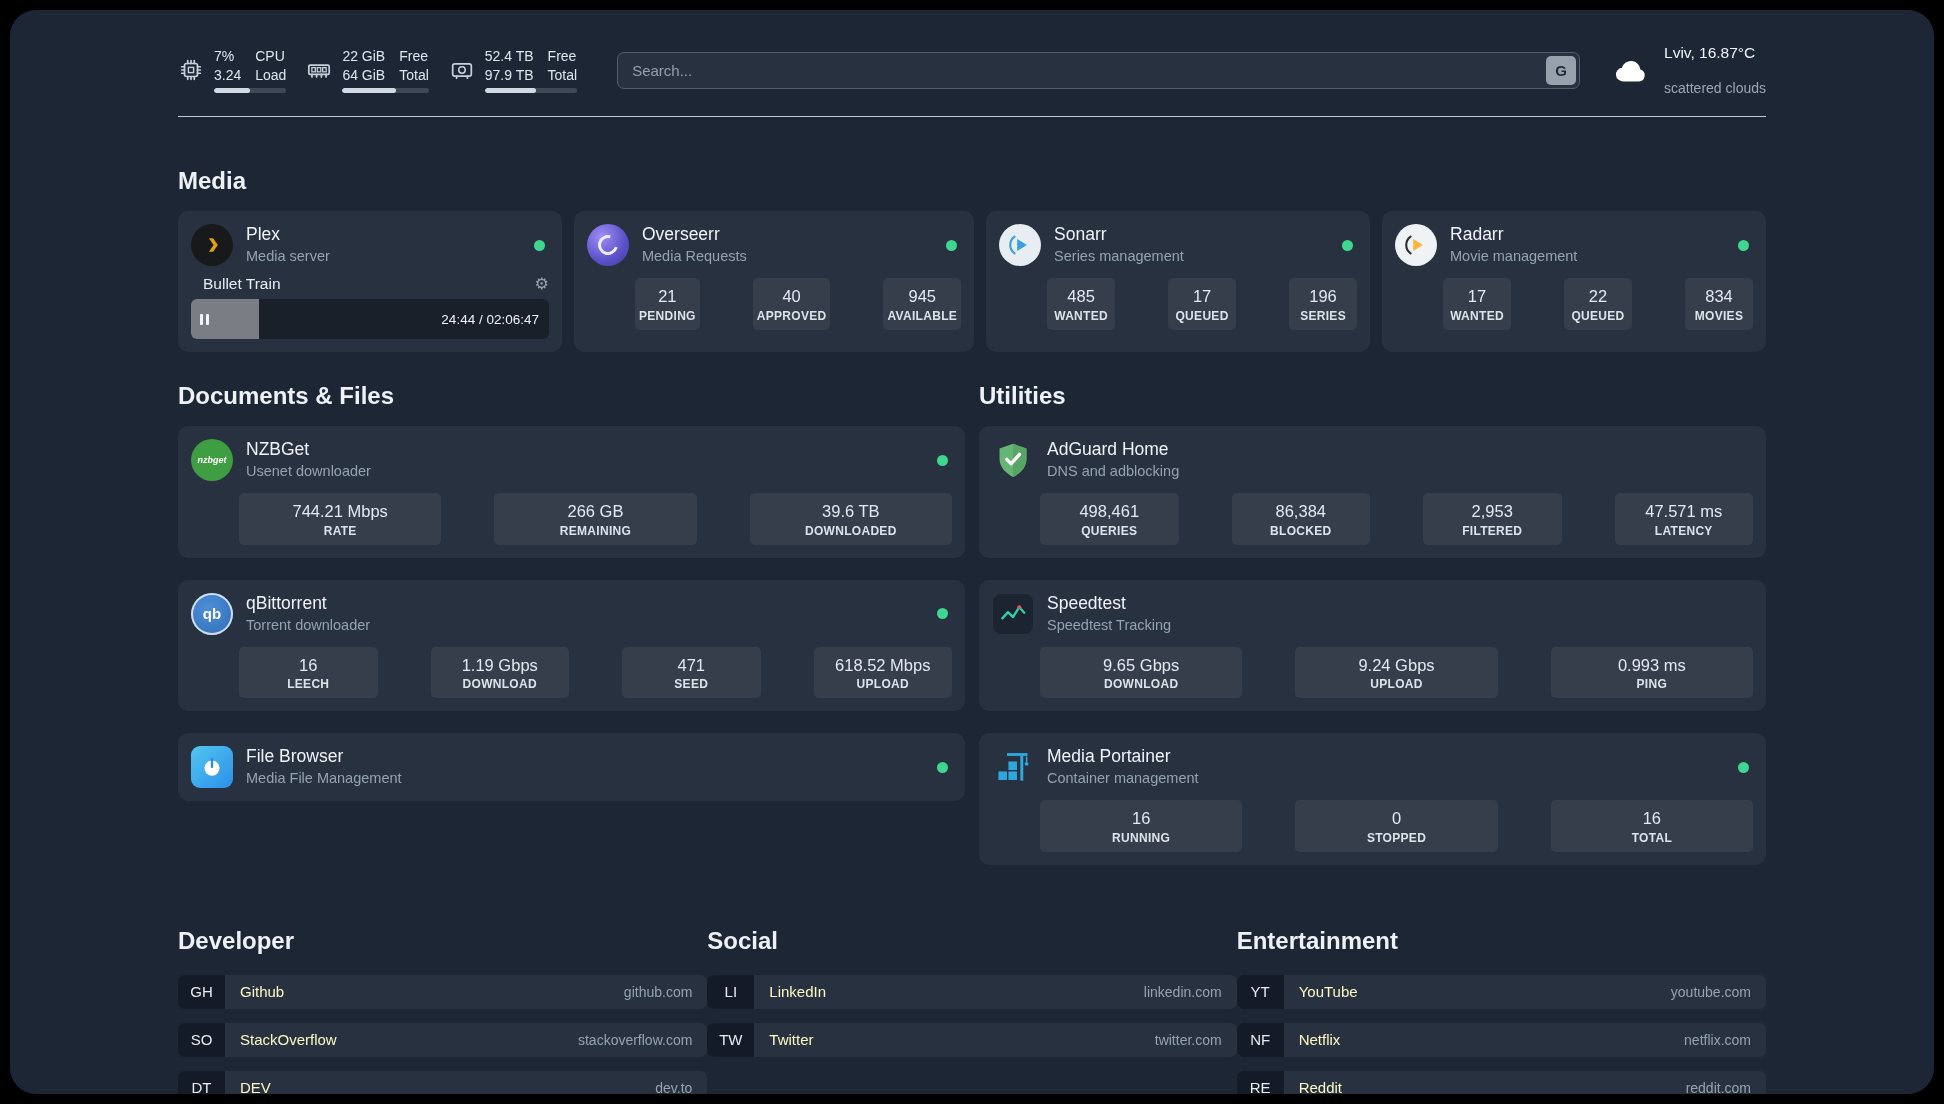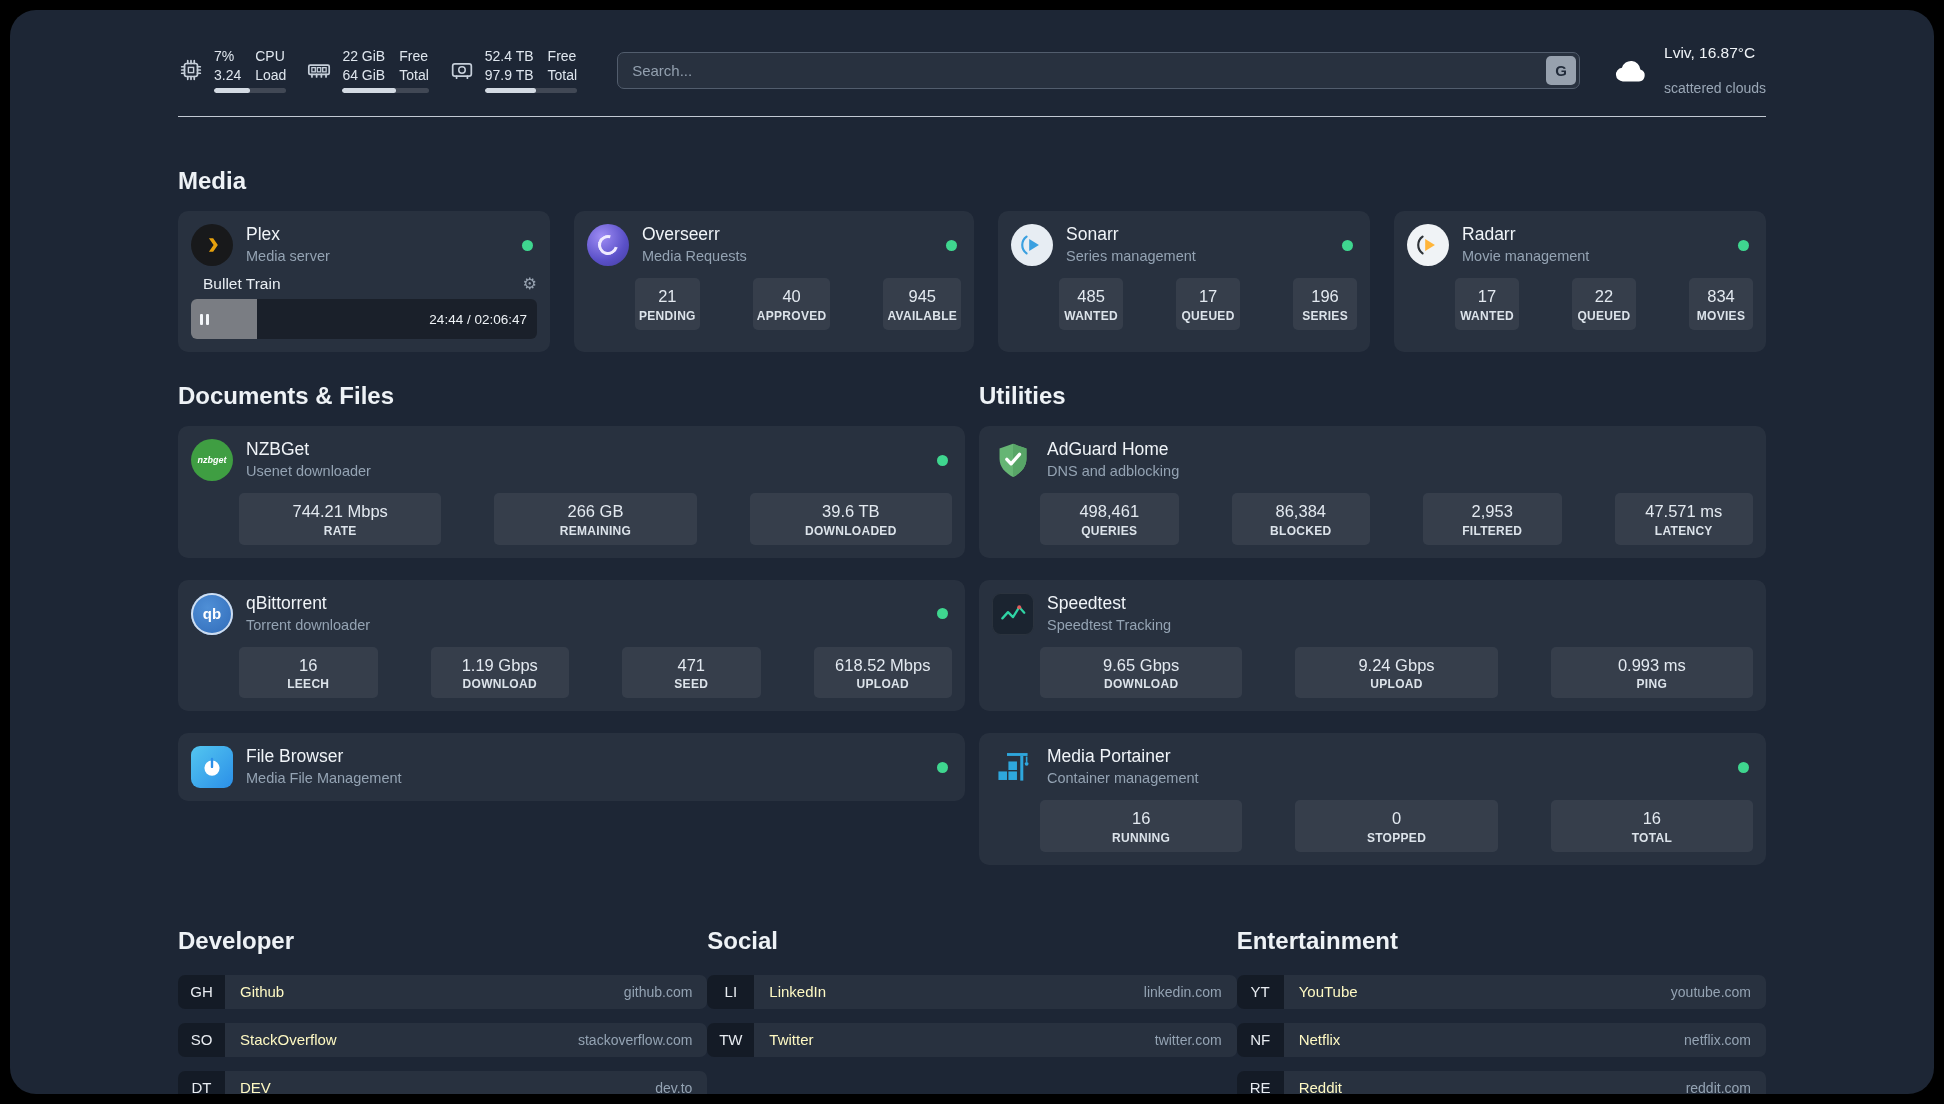--- a/index.html
+++ b/index.html
@@ -45,21 +45,21 @@
   }
   .weather { display: flex; align-items: center; gap: 12px; white-space: nowrap; }
   .w-loc { font-size: 15.5px; color: #eef2f6; }
   .w-cond { font-size: 14px; color: #9aa7b6; margin-top: 18px; }
 
   .divider { border: none; border-top: 1.5px solid rgba(223,230,238,0.85); margin-top: 20px; }
 
   
   h2.section-title { font-size: 24px; font-weight: 600; color: #eef2f6; margin-bottom: 16px; }
   .media-section { margin-top: 50px; }
-  .media-grid { display: grid; grid-template-columns: repeat(4, 1fr); gap: 24px; }
+  .media-grid { display: grid; grid-template-columns: repeat(4, 1fr); gap: 12px; }
   .two-col { display: grid; grid-template-columns: 1fr 1fr; gap: 14px; margin-top: 30px; }
   .col-stack { display: flex; flex-direction: column; gap: 22px; }
 
   .card {
     background: rgba(255,255,255,0.05);
     border-radius: 10px;
     padding: 13px;
     cursor: pointer;
   }
   .svc-head { display: flex; align-items: center; gap: 13px; }

